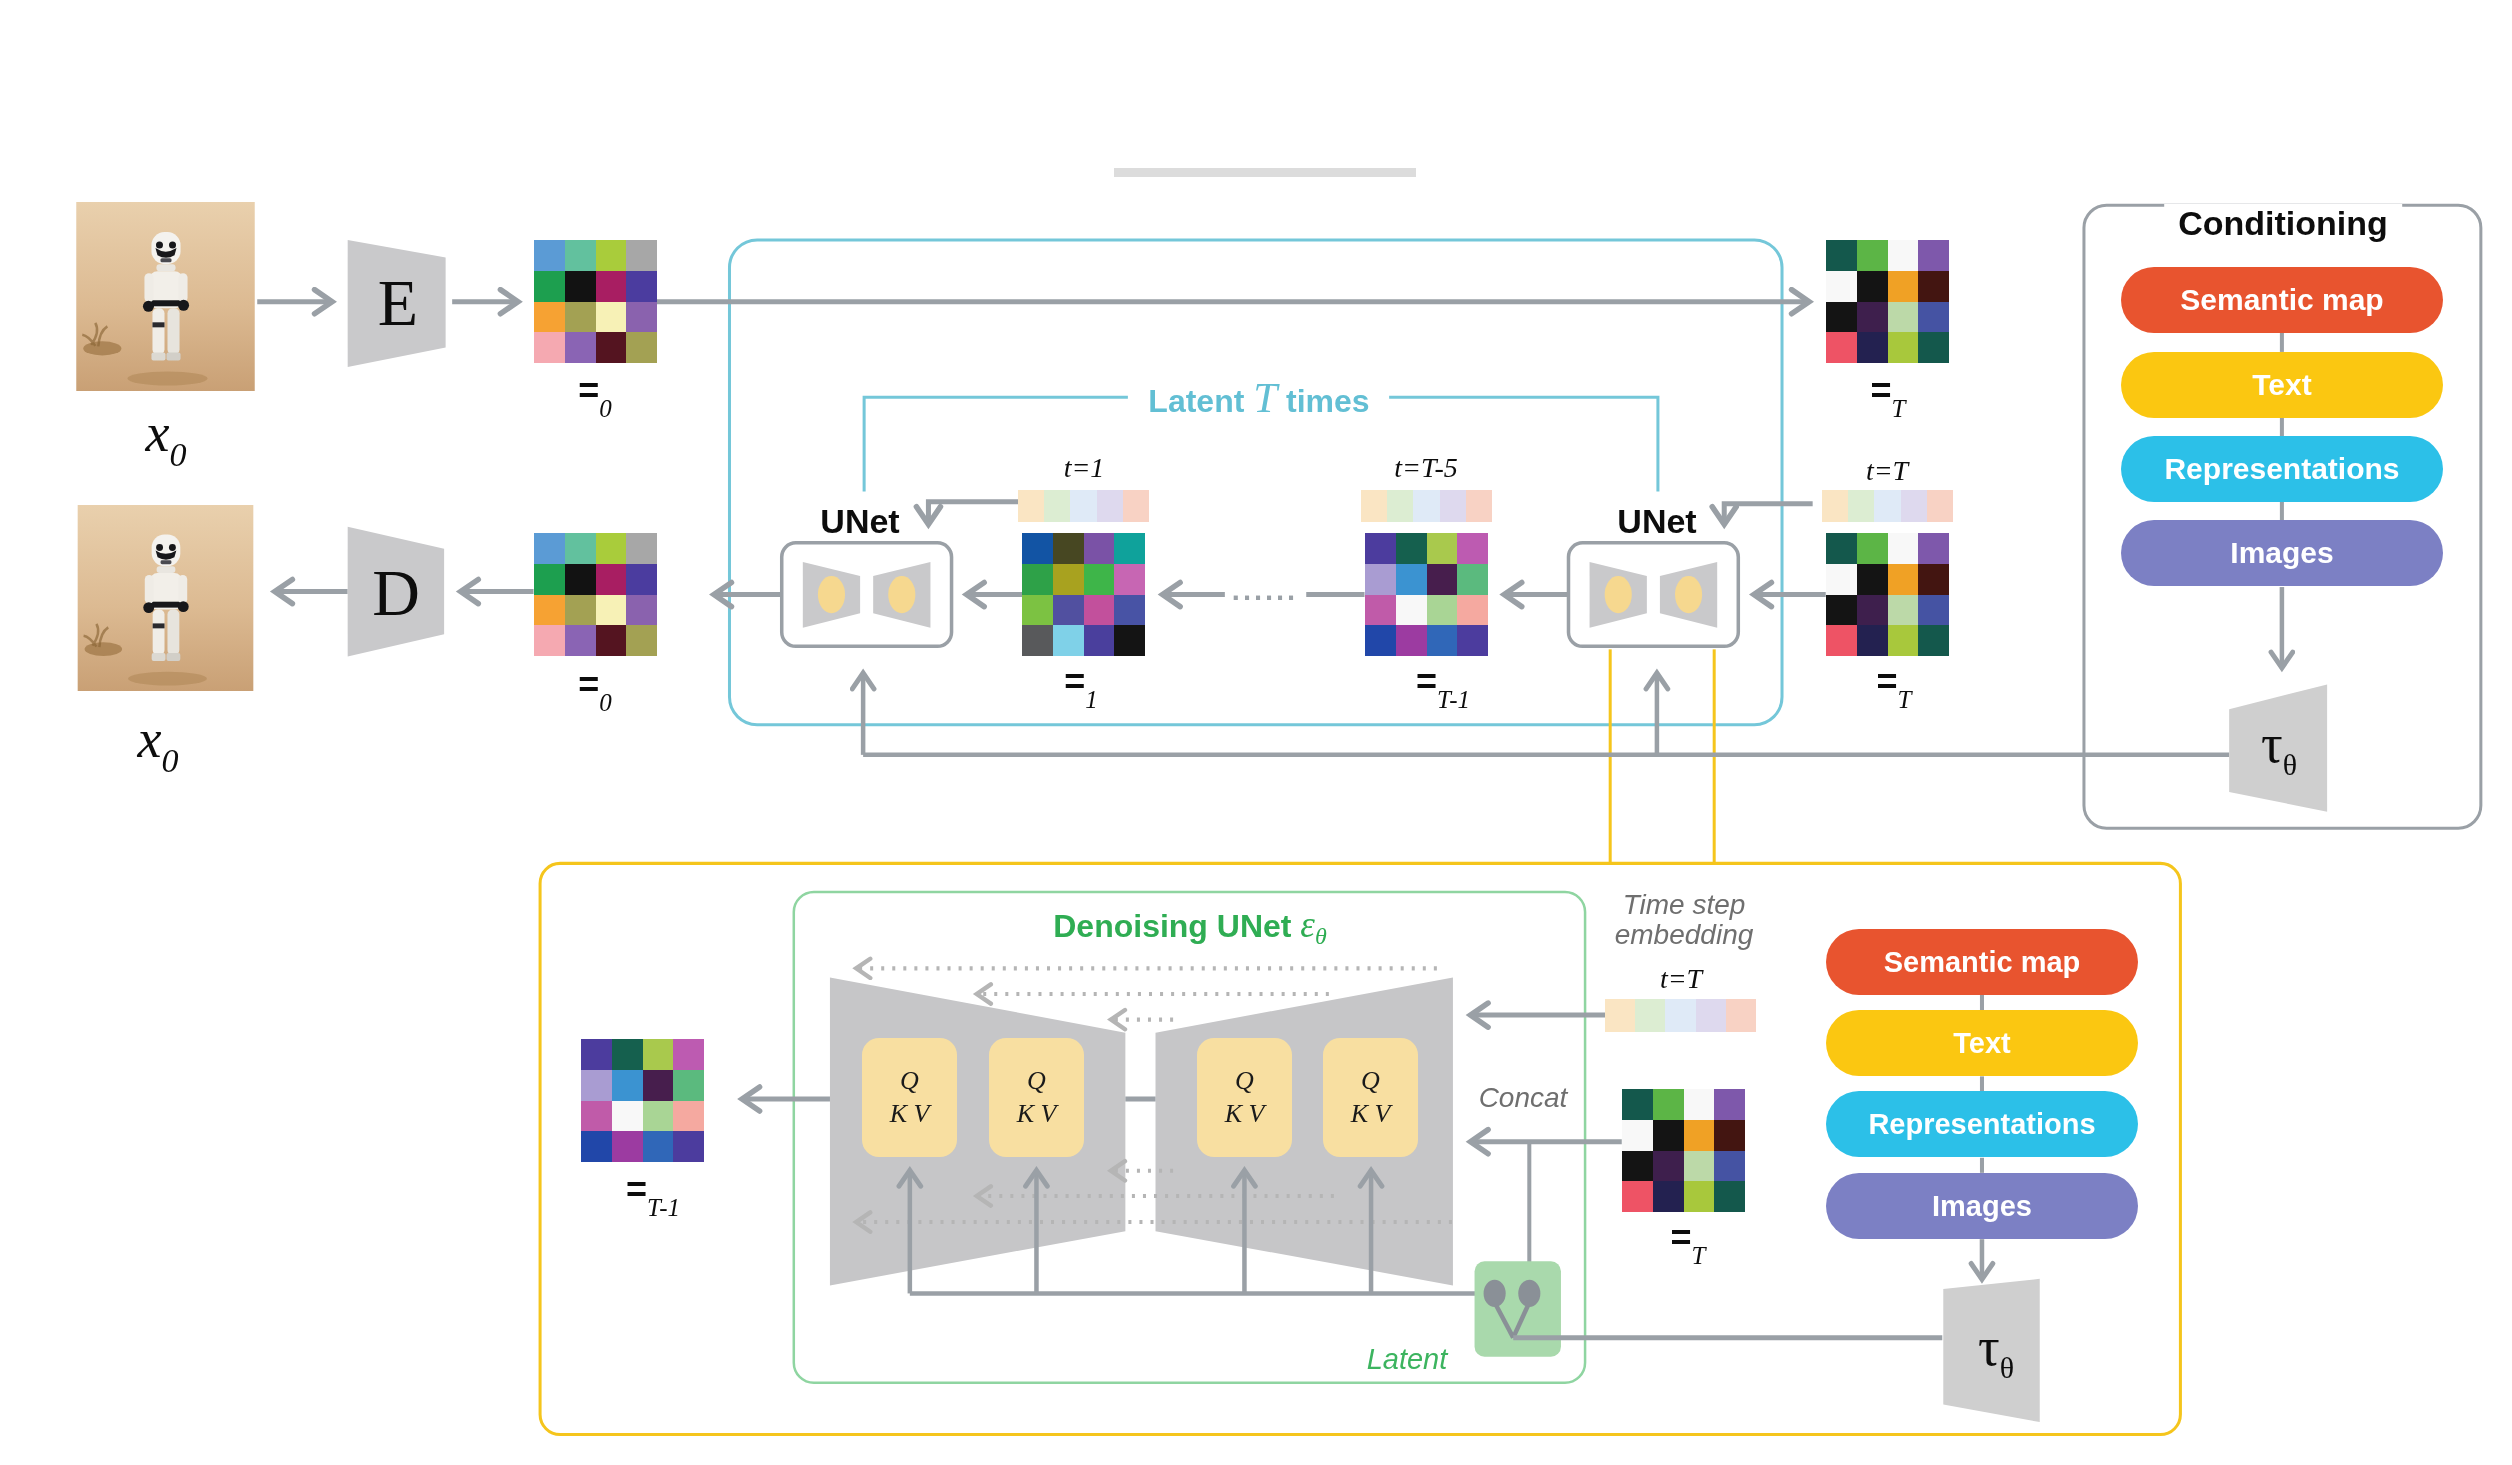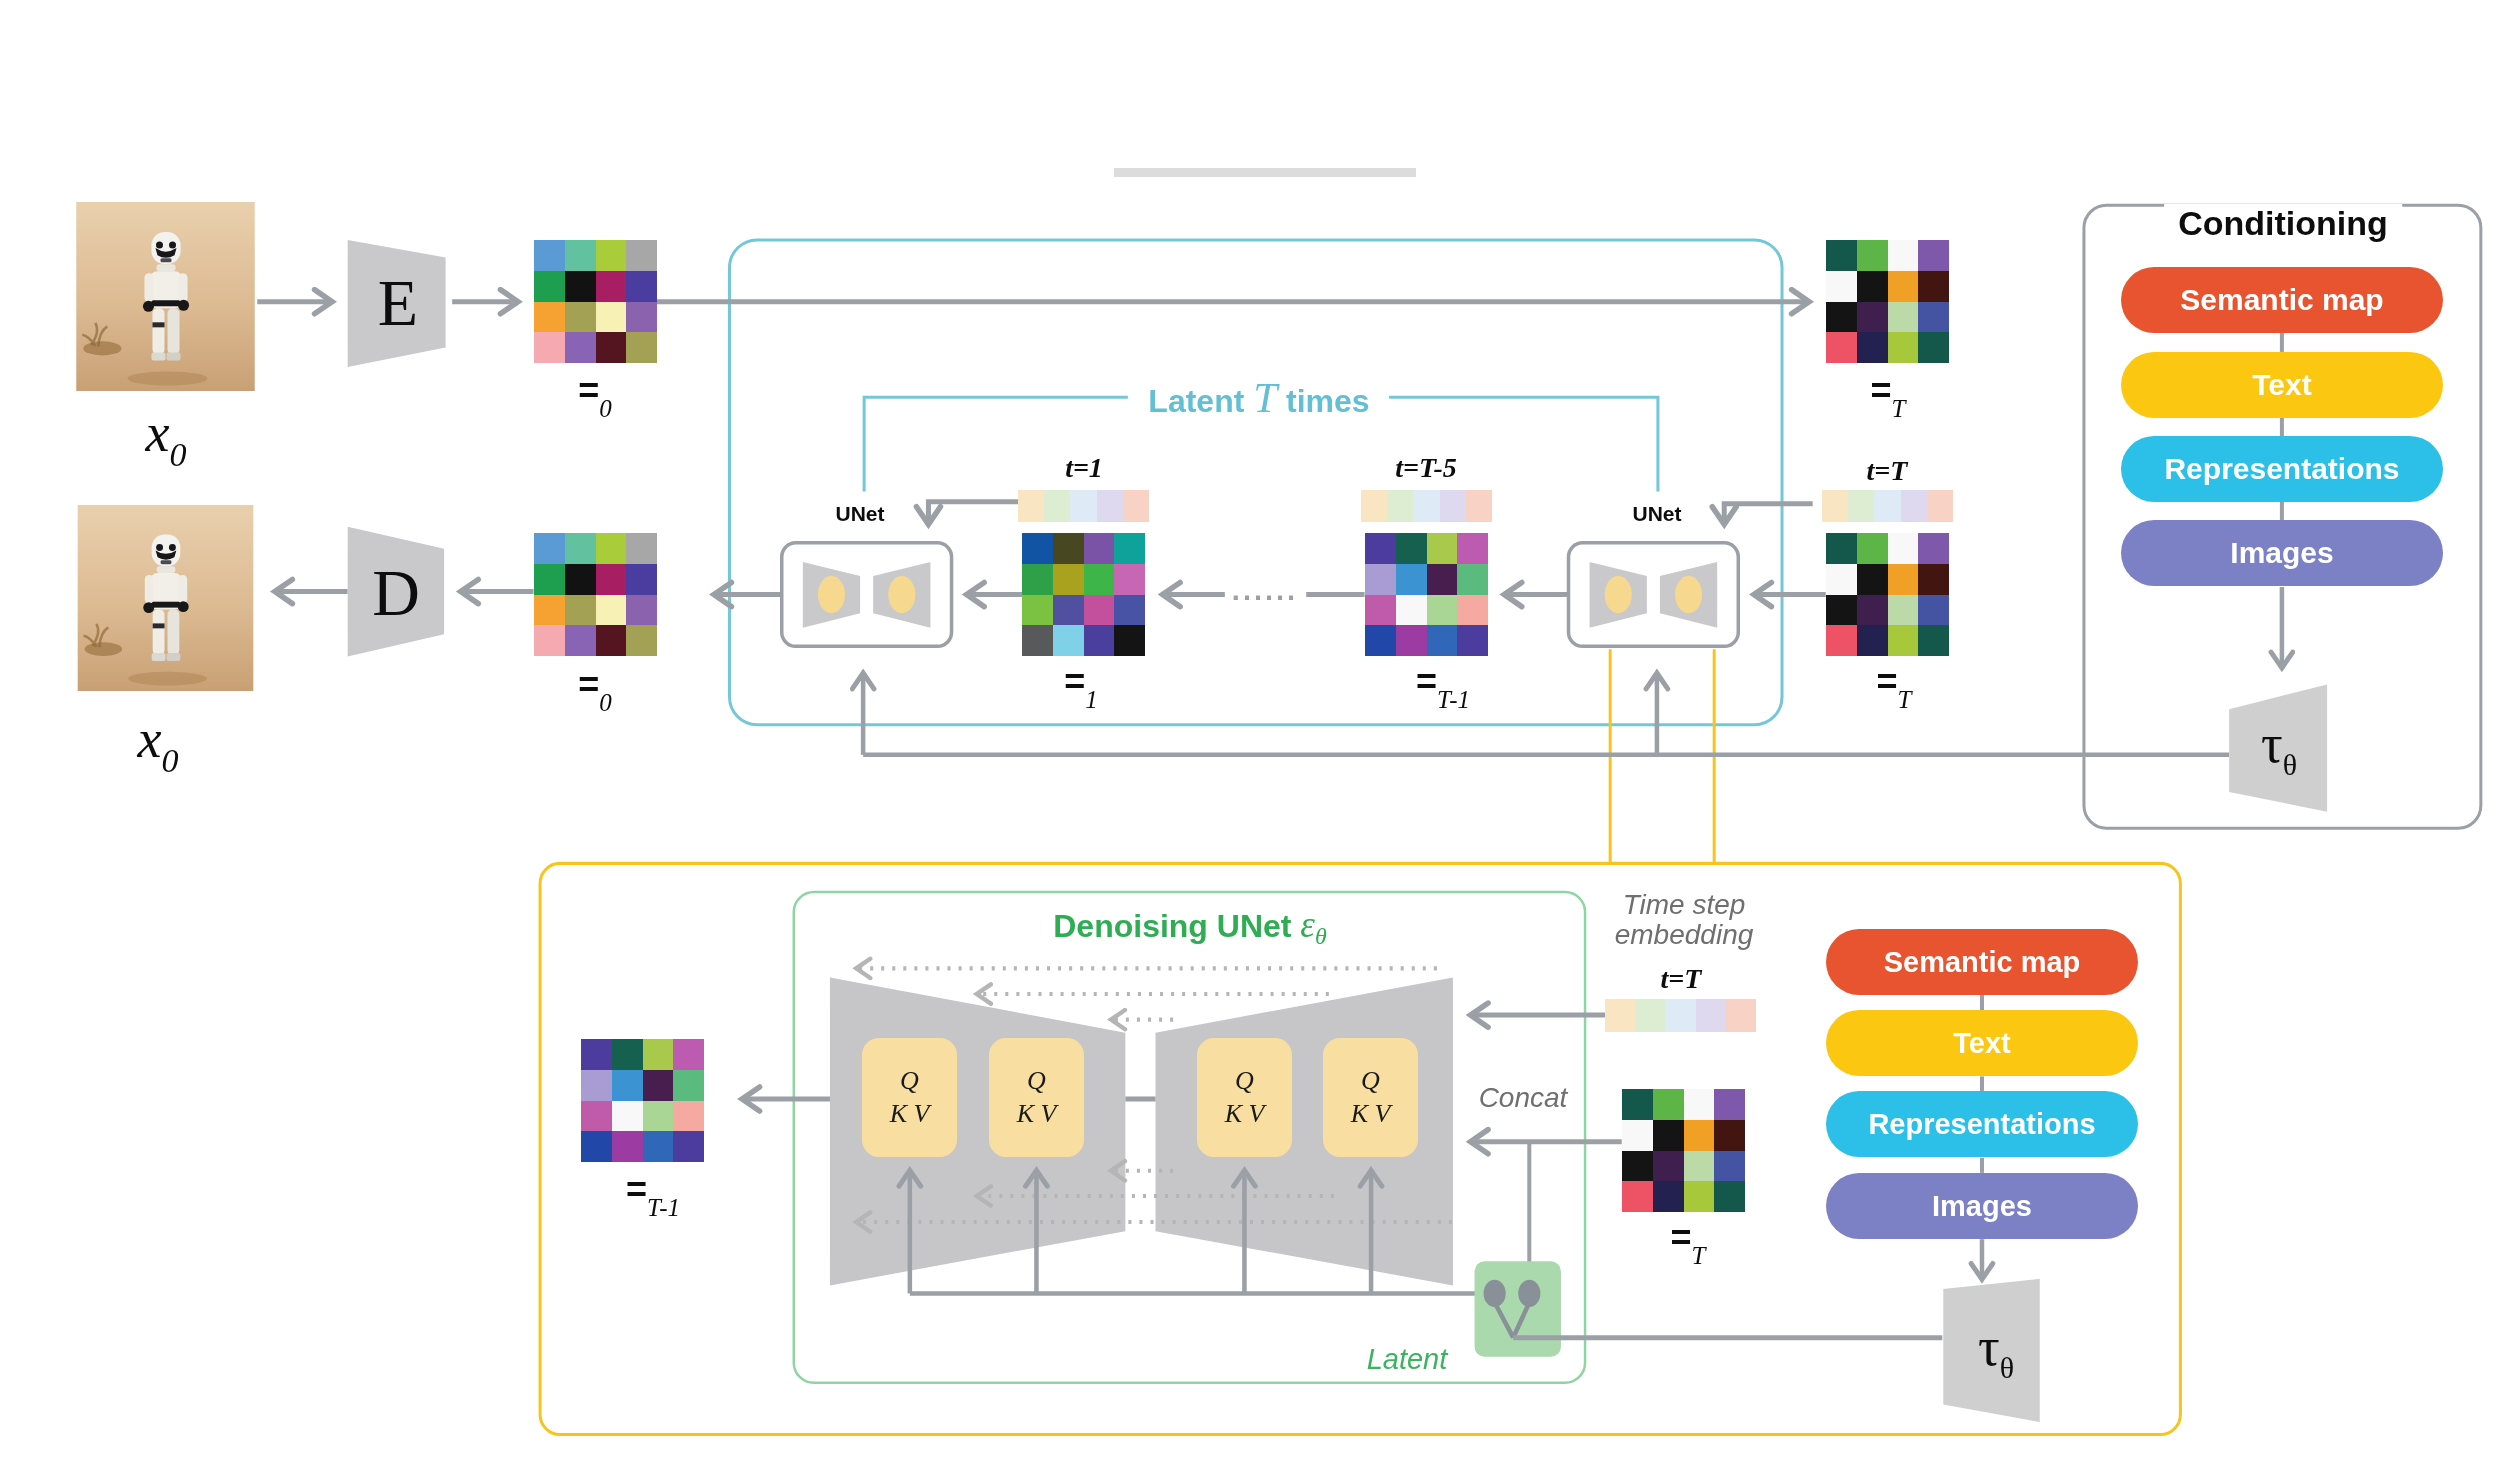--- a/index.html
+++ b/index.html
@@ -12,24 +12,24 @@
   .bar{background:#dcdcdc;}
   .pill{border-radius:100px;color:#ffffff;font-weight:700;display:flex;align-items:center;justify-content:center;}
   .fwdpill{width:458px;height:57px;font-size:31px;background:#5fc3d7;border-radius:29px;color:#fff;
            font-weight:700;display:flex;align-items:center;justify-content:center;}
   .condpill{width:322px;height:66px;font-size:30px;}
   .botpill{width:312px;height:66px;font-size:29px;}
   .lgrid{display:grid;grid-template-columns:repeat(4,1fr);grid-template-rows:repeat(4,1fr);}
   .strip{display:grid;grid-template-columns:repeat(5,1fr);}
   .eq{font-weight:700;font-size:36px;color:#0d0d0d;line-height:1;}
   .eqsub{font-family:"Liberation Serif", serif;font-style:italic;font-size:25px;color:#0d0d0d;vertical-align:-14px;}
-  .tlab{font-family:"Liberation Serif", serif;font-style:italic;font-size:28px;color:#0d0d0d;font-weight:bold;}
+  .tlab{font-family:"Liberation Serif", serif;font-style:italic;font-size:28px;color:#0d0d0d;}
   .xlab{font-family:"Liberation Serif", serif;font-style:italic;font-size:54px;color:#0d0d0d;line-height:1;}
   .xsub{font-size:34px;vertical-align:-15px;}
-  .unetlab{font-size:21px;font-weight:700;color:#0d0d0d;}
+  .unetlab{font-size:34px;font-weight:700;color:#0d0d0d;}
   .repeat{color:#62bfd4;font-size:32px;font-weight:700;}
   .repT{font-family:"Liberation Serif", serif;font-style:italic;font-weight:400;font-size:43px;}
   .condtitle{font-size:34px;font-weight:700;color:#0d0d0d;background:#ffffff;padding:0 14px;}
   .dentitle{color:#2fad53;font-size:32px;font-weight:700;}
   .deneps{font-family:"Liberation Serif", serif;font-style:italic;font-weight:400;font-size:37px;}
   .densub{font-family:"Liberation Serif", serif;font-style:italic;font-weight:400;font-size:24px;vertical-align:-7px;}
   .graylab{color:#6f6f6f;font-size:28px;font-style:italic;line-height:1.08;}
   .greenlab{color:#3cb45f;font-size:29px;font-style:italic;}
   .taulab{font-family:"Liberation Serif", serif;font-size:54px;color:#0d0d0d;line-height:1;}
   .tausub{font-size:30px;vertical-align:-13px;}

